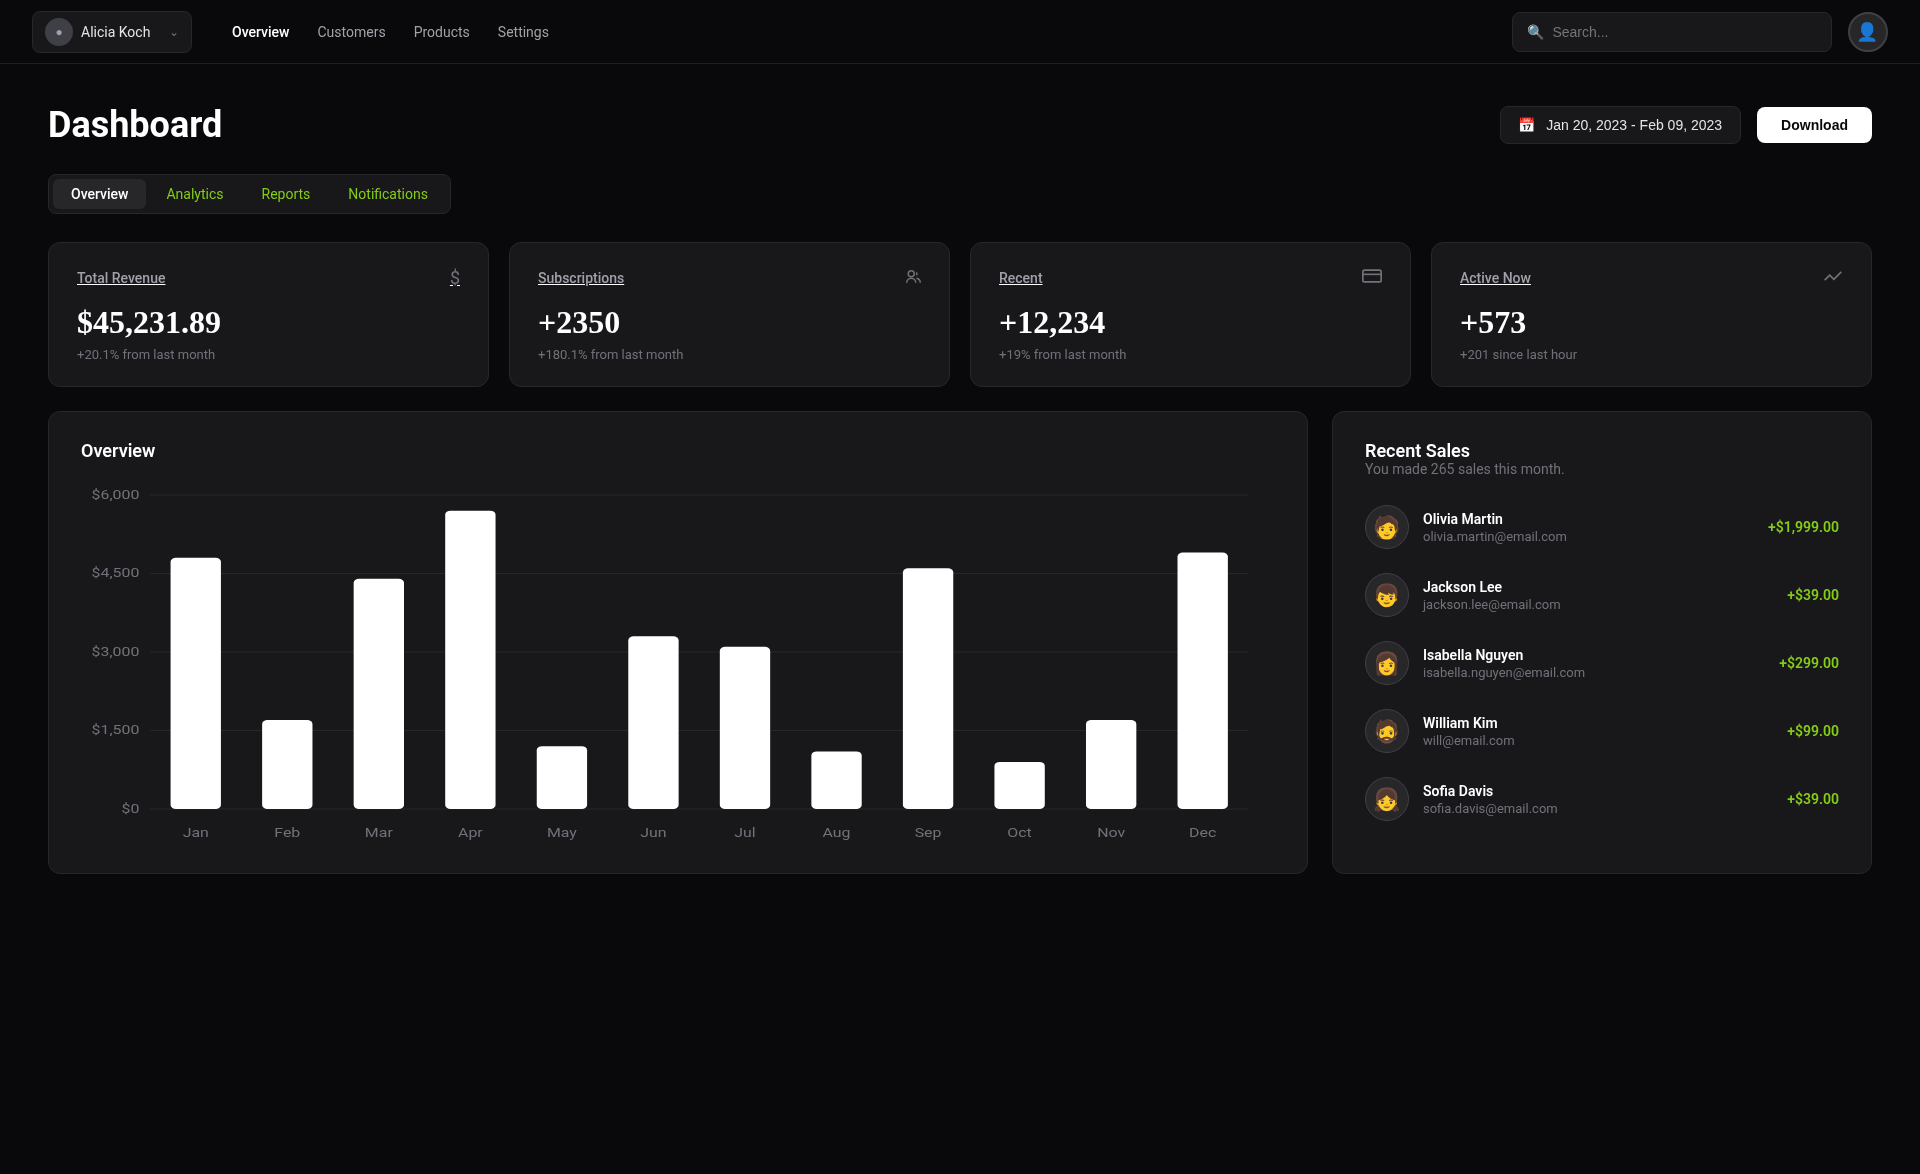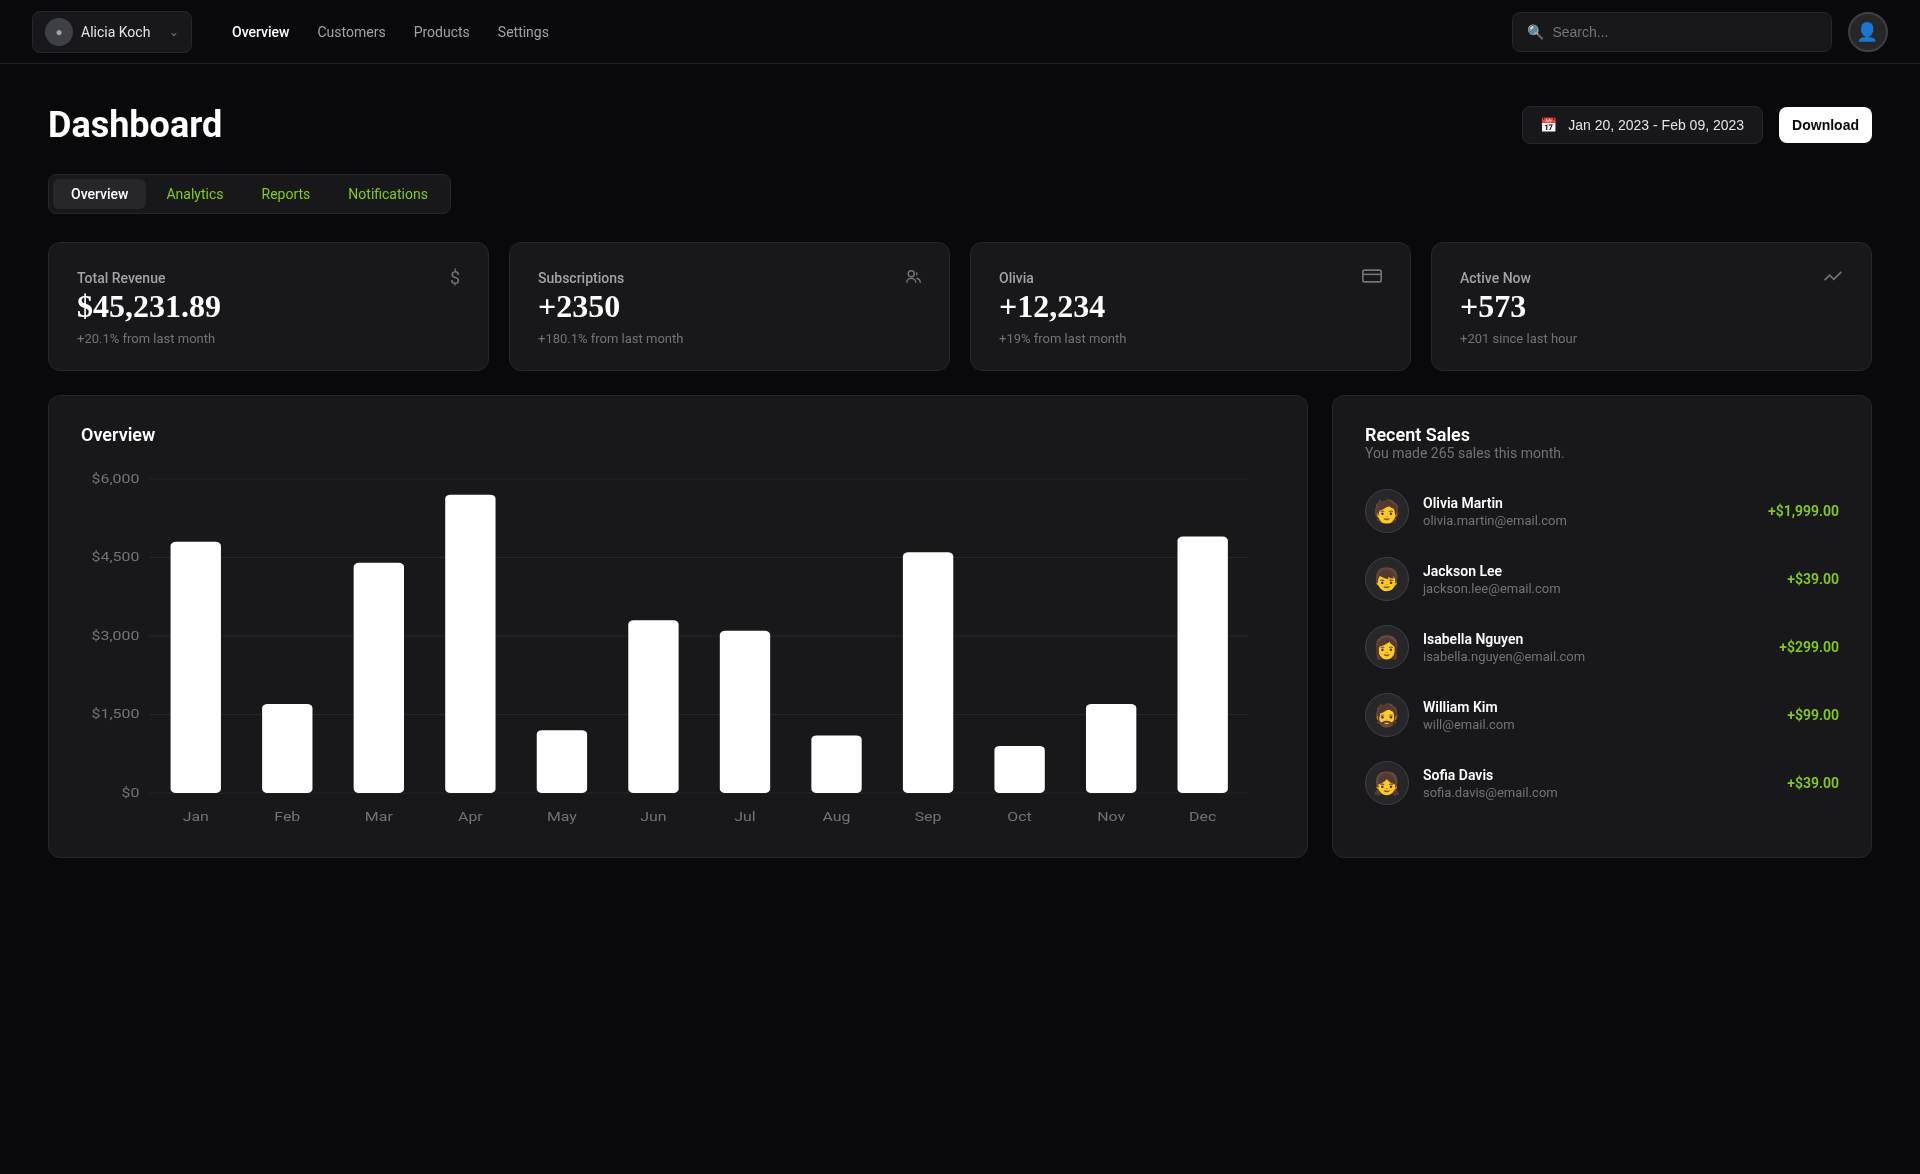--- a/index.html
+++ b/index.html
@@ -125,21 +125,21 @@
       gap: 10px;
       cursor: pointer;
     }
     .download-btn {
       background: #fff;
       color: #09090b;
       border: none;
       border-radius: 8px;
       font-size: 14px;
       font-weight: 600;
-      padding: 10px 13px;
+      padding: 10px 24px;
       cursor: pointer;
     }
 
     
     .tabs {
       display: flex;
       gap: 2px;
       background: #18181b;
       border: 1px solid #27272a;
       border-radius: 8px;
@@ -170,20 +170,22 @@
     .stat-card {
       background: #18181b;
       border: 1px solid #27272a;
       border-radius: 12px;
       padding: 24px 28px;
     }
     .stat-card-header {
       display: flex;
       align-items: center;
       justify-content: space-between;
+      margin-bottom: 16px;
+      text-decoration: underline;
     }
     .stat-card-label {
       font-size: 14px;
       color: #a1a1aa;
       font-weight: 500;
     }
     .stat-card-icon {
       color: #71717a;
       font-size: 18px;
     }
@@ -344,21 +346,21 @@
             <path d="M18 5a4 4 0 010 4"></path>
           </svg>
         </span>
       </div>
       <div class="stat-card-value">+2350</div>
       <div class="stat-card-sub">+180.1% from last month</div>
     </div>
 
     <div class="stat-card">
       <div class="stat-card-header">
-        <span class="stat-card-label">Olivia</span>
+        <span class="stat-card-label">Recent</span>
         <span class="stat-card-icon">
           <svg width="20" height="16" viewBox="0 0 24 18" fill="none" stroke="#71717a" stroke-width="2">
             <rect x="1" y="2" width="22" height="14" rx="2"></rect>
             <line x1="1" y1="7" x2="23" y2="7"></line>
           </svg>
         </span>
       </div>
       <div class="stat-card-value">+12,234</div>
       <div class="stat-card-sub">+19% from last month</div>
     </div>

